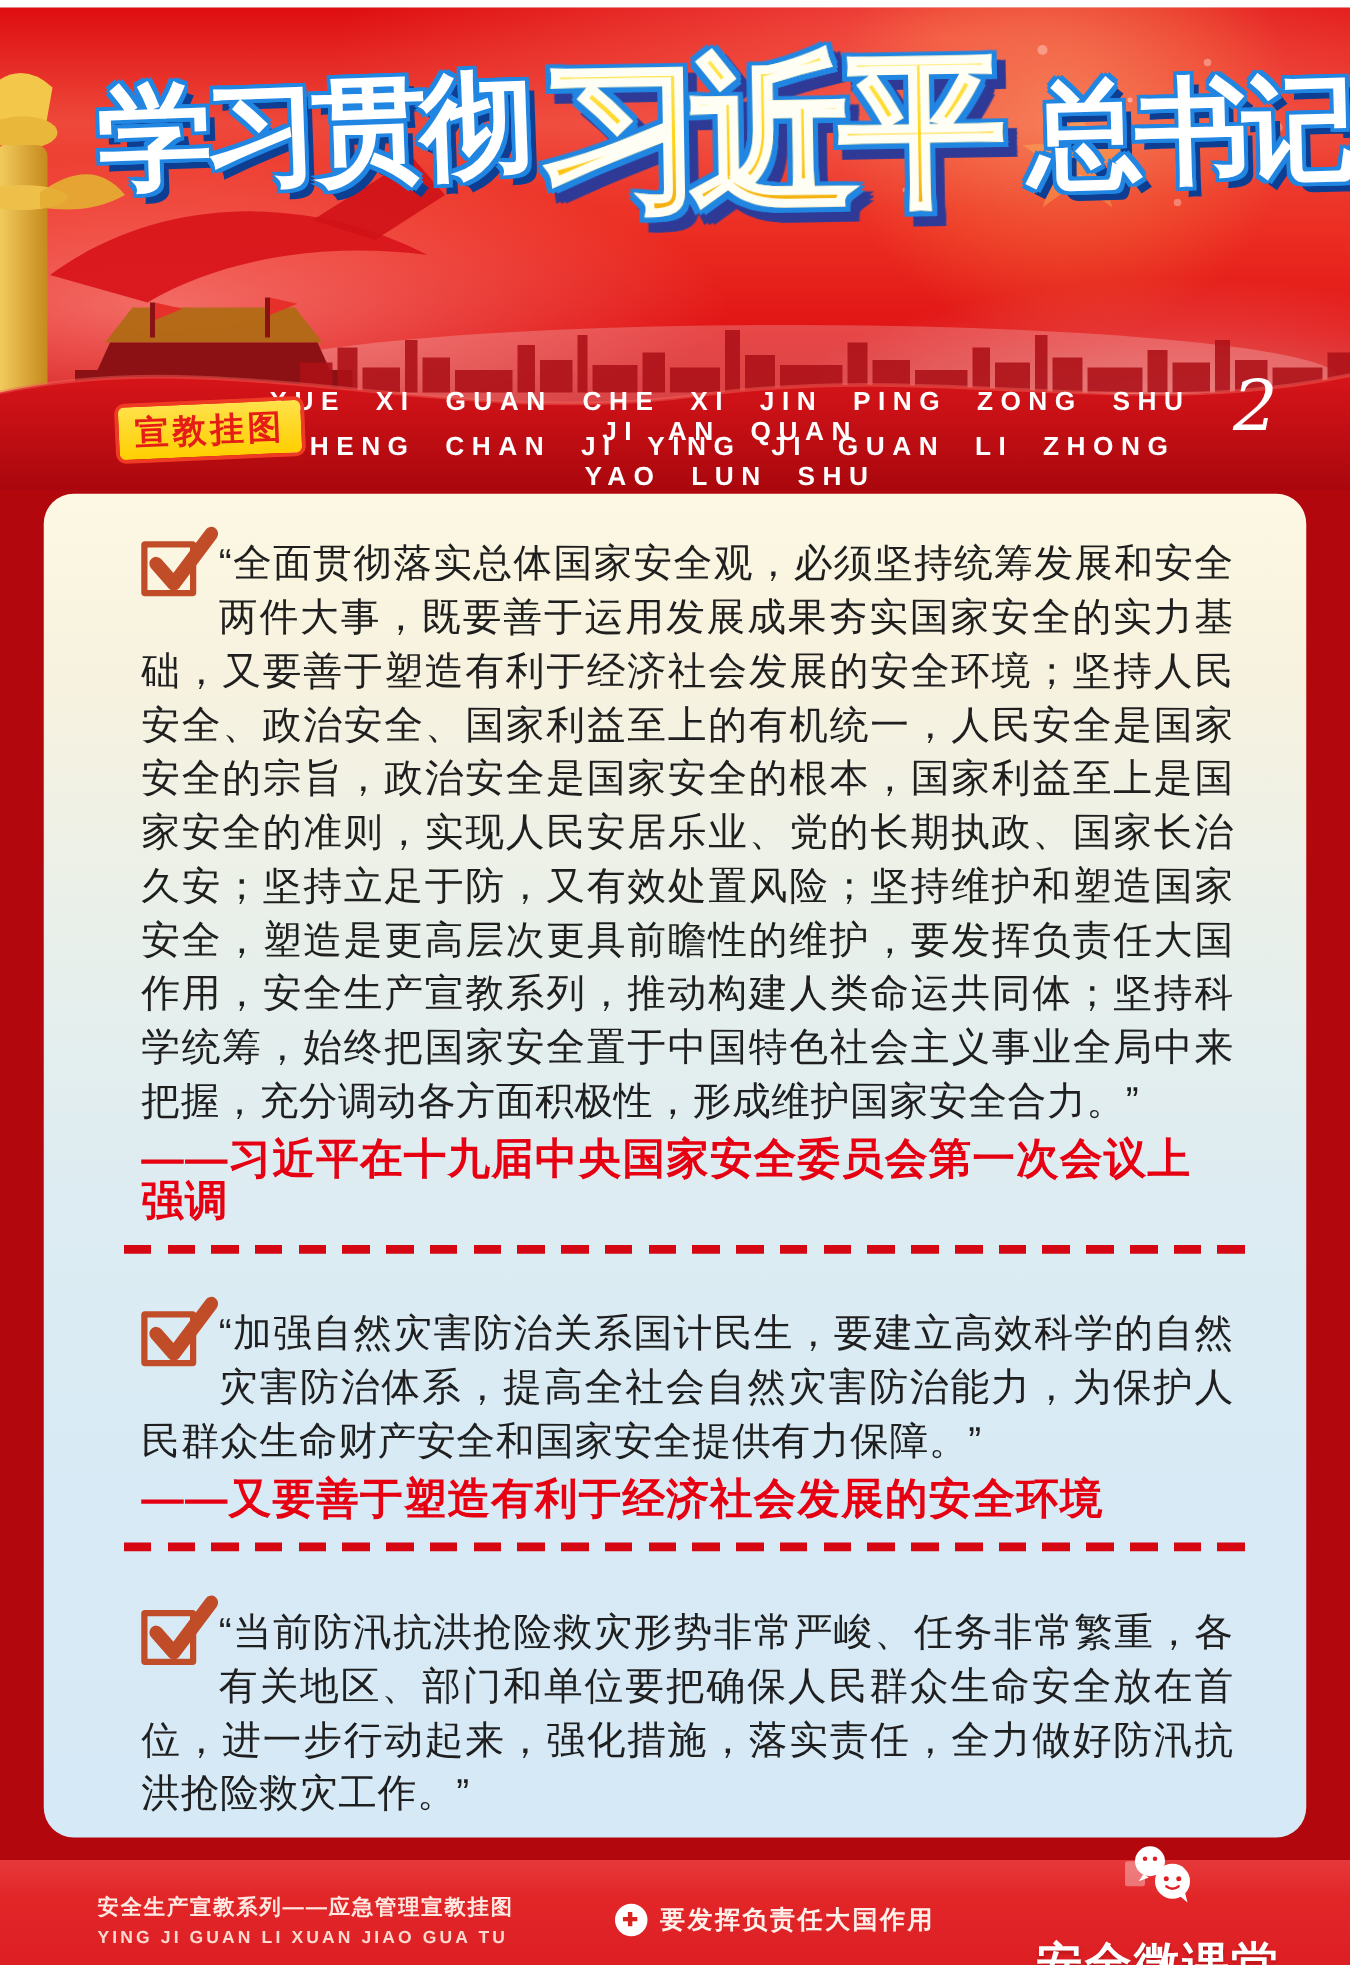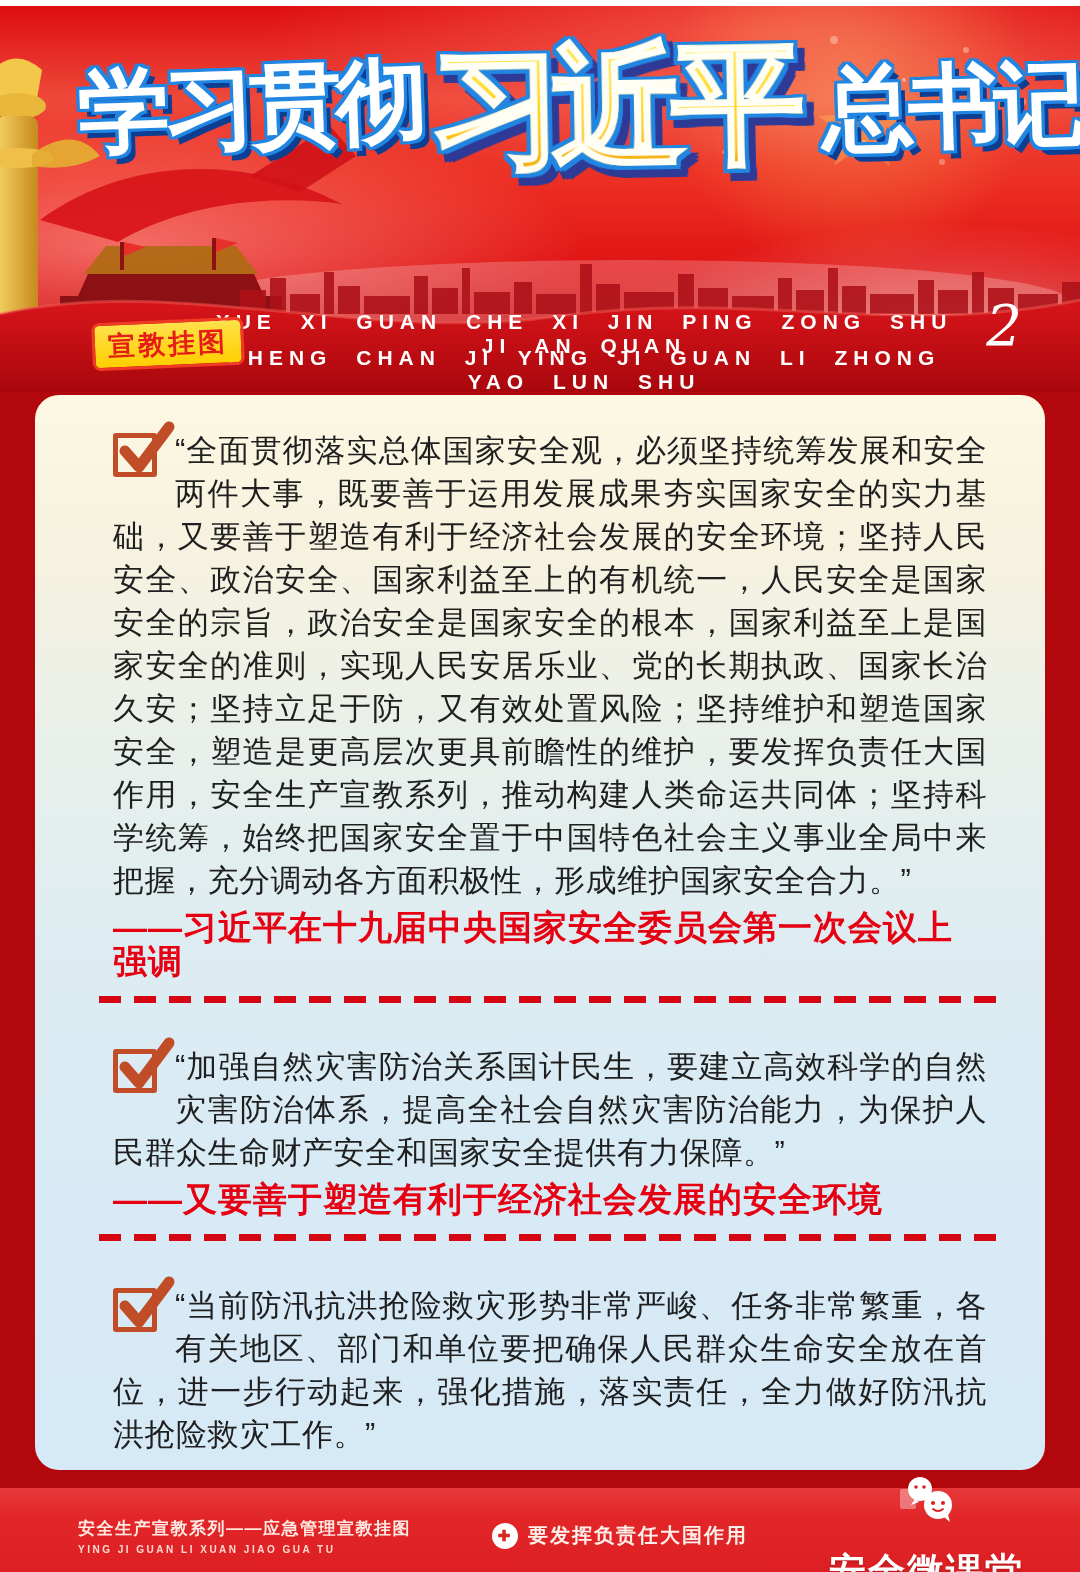--- a/index.html
+++ b/index.html
@@ -88,21 +88,21 @@
   .sec-2{margin-top:42px;}
   .sec-3{margin-top:43px;}
 
   
   .footer{
     position:absolute;left:0;right:0;bottom:0;height:84px;z-index:6;
     background:linear-gradient(180deg,#e6393a 0%,#e22628 35%,#dd1f24 100%);
     display:flex;align-items:center;justify-content:space-between;padding:11px 56px 0 78px;box-sizing:border-box;
   }
   .f-left div:first-child{font-size:17px;font-weight:700;color:#ffe9e2;letter-spacing:1.5px;}
-  .f-left .f-pinyin{font-size:10px;color:#ffd9cf;letter-spacing:2.5px;margin-top:4px;font-weight:600;}
+  .f-left .f-pinyin{font-size:14px;color:#ffd9cf;letter-spacing:2.5px;margin-top:4px;font-weight:600;}
   .f-center{display:flex;align-items:center;gap:10px;color:#fff0ea;font-size:20px;
     letter-spacing:2px;font-weight:600;}
   .emblem{width:26px;height:26px;border-radius:50%;background:#fff;color:#d9251f;
     display:flex;align-items:center;justify-content:center;font-size:15px;font-weight:900;}
   .f-right{display:flex;align-items:center;gap:24px;flex-direction:column;}
   .brand{font-size:37px;font-weight:900;color:#fff;letter-spacing:2px;
     text-shadow:0 2px 3px rgba(120,0,0,.35);}
 </style>
 </head>
 <body>

